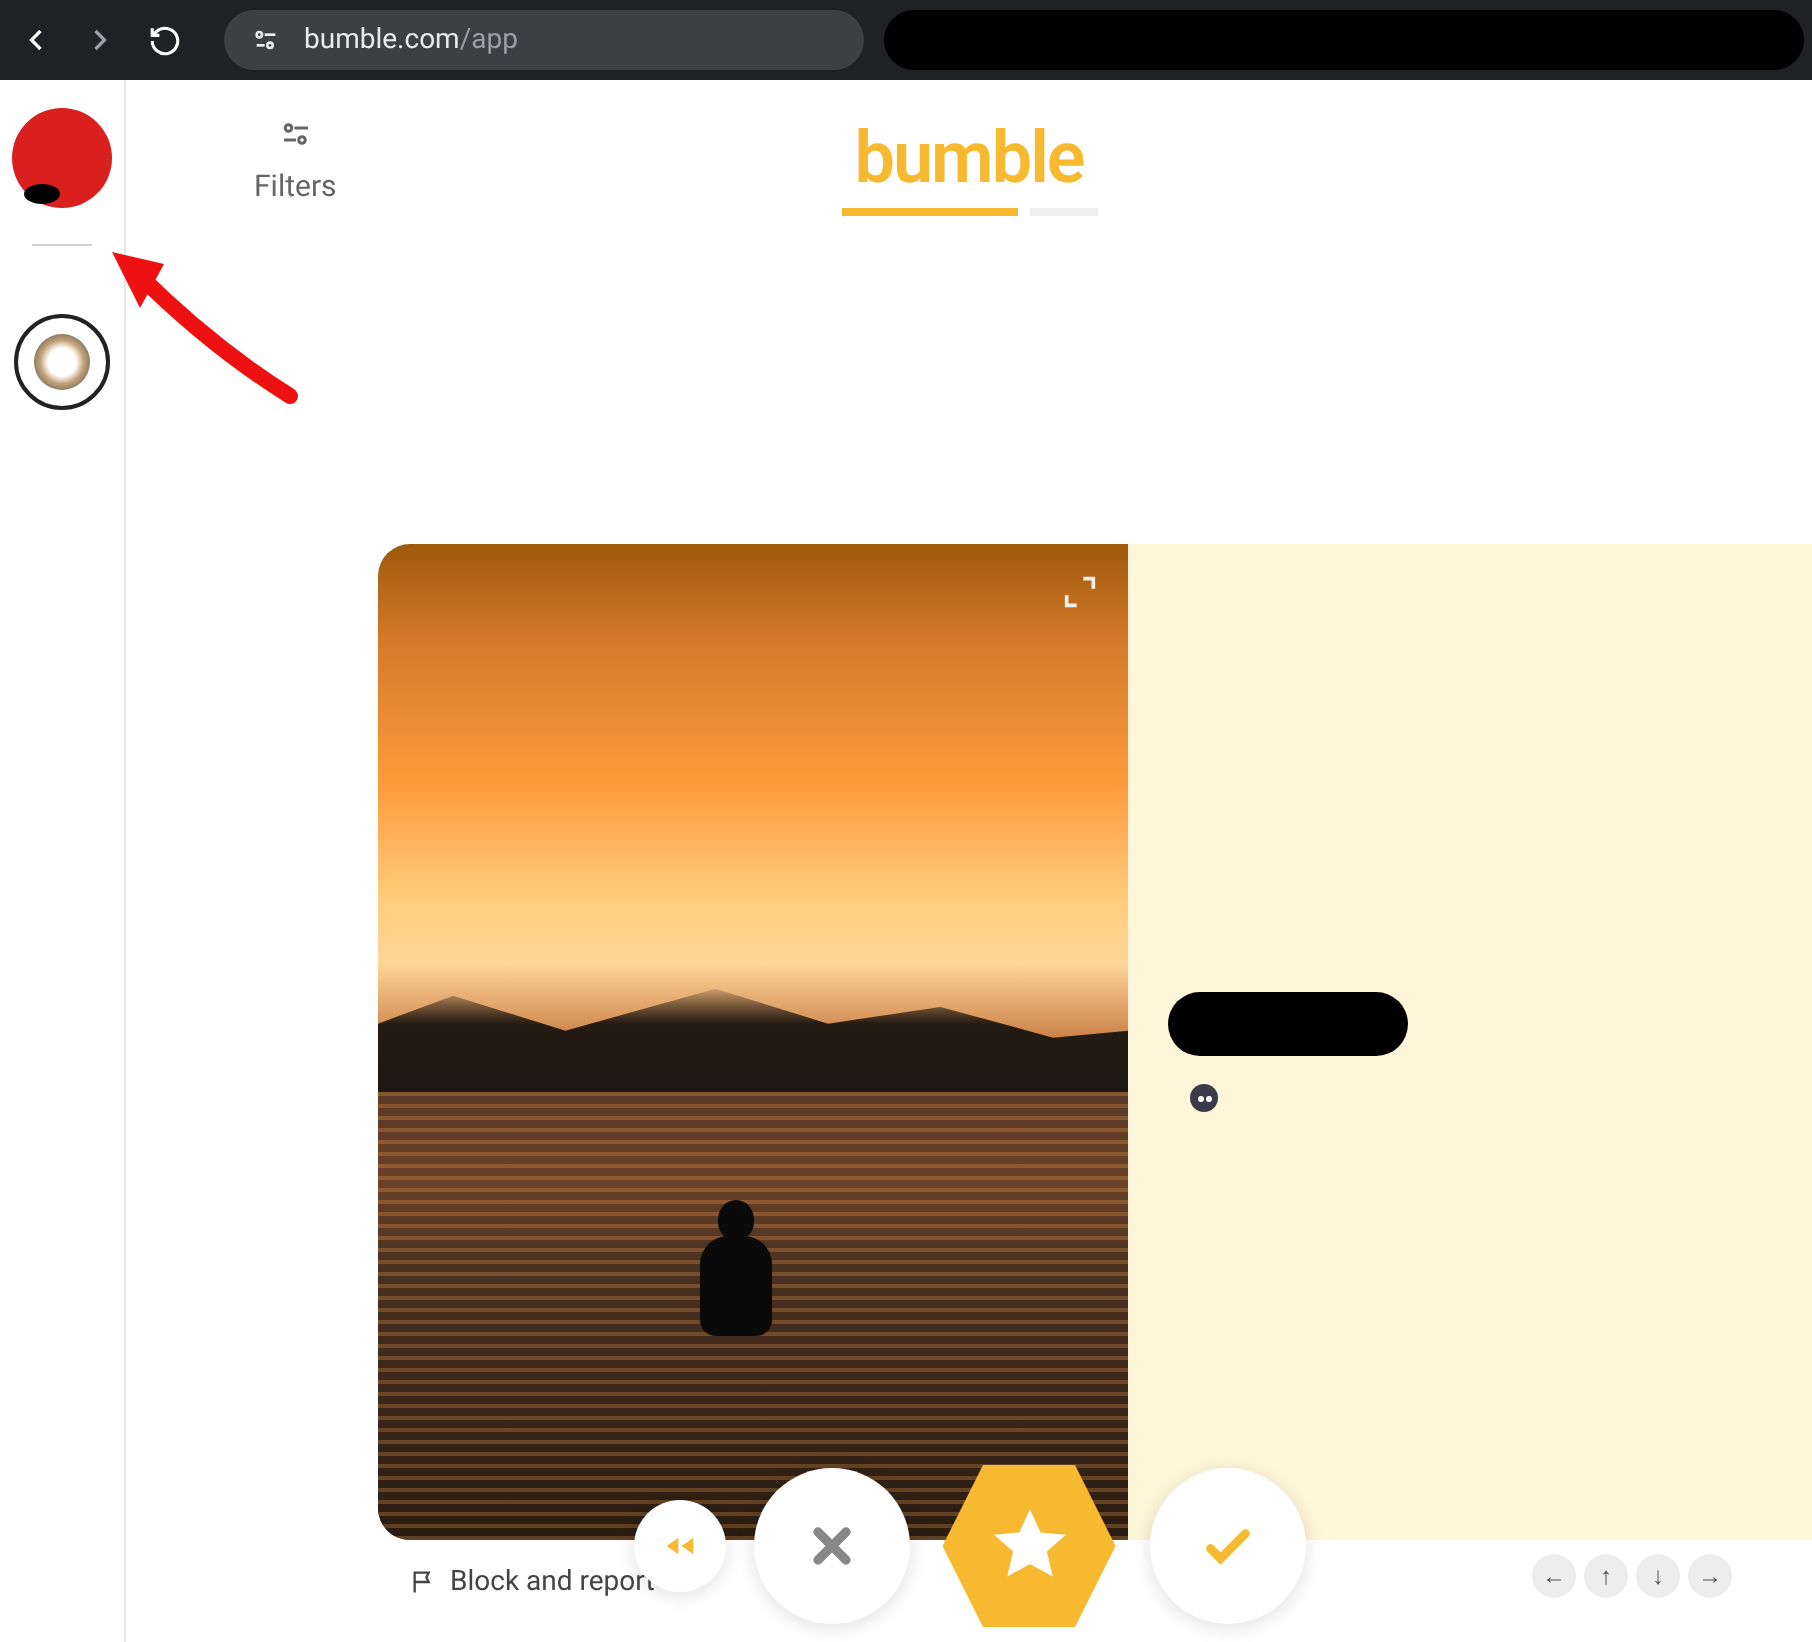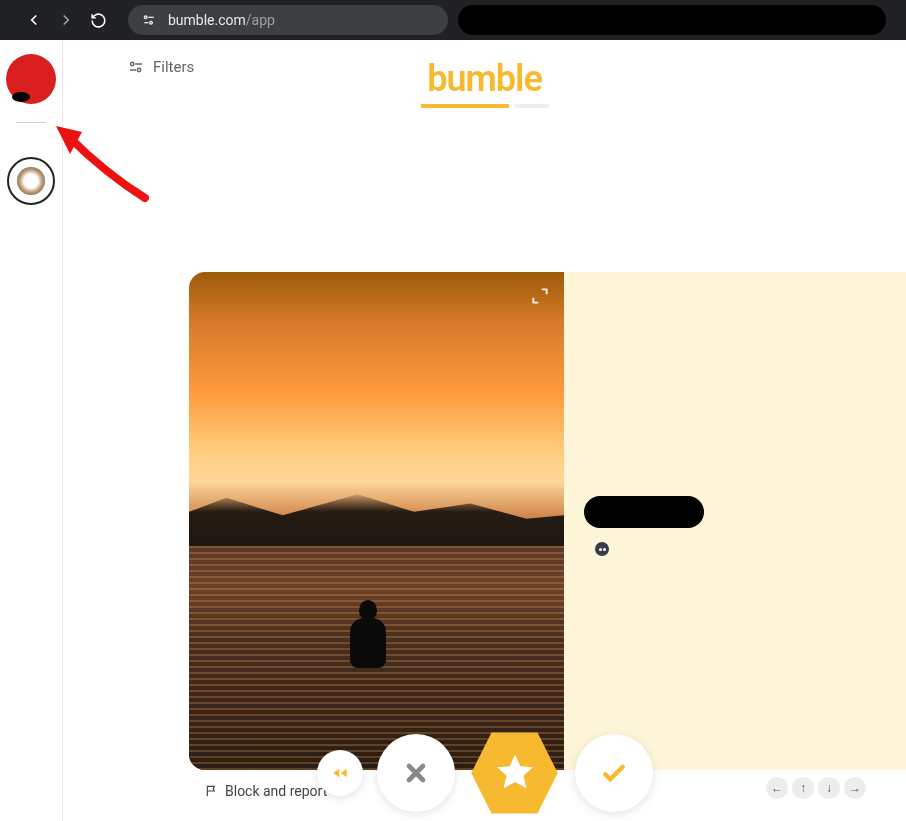--- a/index.html
+++ b/index.html
@@ -1,40 +1,40 @@
 <!DOCTYPE html>
 <html><head>
 <meta charset="utf-8">
 <style>
 * { box-sizing: border-box; margin: 0; padding: 0; }
 body { font-family: -apple-system, BlinkMacSystemFont, "Segoe UI", Roboto, sans-serif; width: 906px; height: 821px; background: #fff; overflow: hidden; position: relative; }
 
 
-.browser-bar { height: 40px; background: #202124; display: flex; align-items: center; padding: 0 20px; gap: 4px; }
+.browser-bar { height: 40px; background: #202124; display: flex; align-items: center; padding: 0 4px; gap: 4px; }
 .nav-btn { width: 28px; height: 28px; display: flex; align-items: center; justify-content: center; color: #9aa0a6; border-radius: 50%; cursor: pointer; }
 .nav-btn.active { color: #fff; }
 .url-bar { margin-left: 12px; background: #3c4043; border-radius: 18px; height: 30px; display: flex; align-items: center; padding: 0 12px; flex: 0 0 320px; color: #e8eaed; font-size: 14px; gap: 10px; }
 .url-secure { width: 18px; height: 18px; display: flex; align-items: center; justify-content: center; }
 .url-text { white-space: nowrap; }
 .url-text .dim { color: #9aa0a6; }
 .black-pill { flex: 1; max-width: 460px; height: 30px; background: #000; border-radius: 18px; margin-left: 6px; }
 
 
 .app { display: flex; height: calc(821px - 40px); }
 .sidebar { width: 63px; border-right: 1px solid #e7e7e7; display: flex; flex-direction: column; align-items: center; padding-top: 10px; position: relative; }
 .avatar-main { width: 50px; height: 50px; border-radius: 50%; background: #da1f1f; position: relative; margin-top: 4px; }
 .avatar-main::after { content:''; position:absolute; left:6px; bottom:2px; width:18px; height:10px; border-radius:50%; background:#000; }
 .sidebar-divider { width: 30px; height: 1px; background: #d0d0d0; margin-top: 18px; }
 .avatar-match { width: 48px; height: 48px; border-radius: 50%; border: 2px solid #222; margin-top: 34px; display:flex; align-items:center; justify-content:center; }
 .avatar-match-inner { width: 28px; height: 28px; border-radius: 50%; background: radial-gradient(circle at 50% 50%, #fff 0%, #fff 35%, #c9a77c 55%, #8f8a85 100%);  box-shadow: inset 0 0 4px rgba(0,0,0,0.4);} 
 .arrow-annot { position: absolute; left: 50px; top: 78px; pointer-events: none; }
 
 .main { flex: 1; position: relative; }
 .topbar { height: 70px; display: flex; align-items: start; padding-top: 18px; position: relative; }
-.filters-btn { display: flex; align-items: center; gap: 8px; margin-left: 64px; color: #666; font-size: 15px; cursor: pointer; }
+.filters-btn { display: flex; align-items: center; gap: 8px; margin-left: 64px; color: #666; font-size: 15px; cursor: pointer; flex-direction: column; }
 .brand-wrap { position: absolute; left: 50%; transform: translateX(-50%); text-align: center; }
 .brand { font-size: 36px; font-weight: 600; color: #f7b930; letter-spacing: -1px; }
 .brand-underline-wrap { display:flex; gap:6px; margin-top:4px; justify-content:center; }
 .brand-underline { width: 88px; height: 4px; background: #f7b930; }
 .brand-underline.dim { background: #eee; width: 34px; }
 
 .card-area { position: absolute; left: 126px; top: 232px; width: 750px; height: 498px; border-radius: 16px; overflow: hidden; display: flex; }
 .photo { width: 50%; height: 100%; position: relative; background: linear-gradient(to bottom, #9e5a0a 0%, #d67a29 10%, #ff9a3c 24%, #ffcd7d 36%, #ffd698 42%, #c97d45 50%, #6a4a3a 55%, #1a1812 62%, #2a1a10 70%, #5c3a24 78%, #3a2718 90%, #1c1510 100%); }
 .expand-icon-wrap { position: absolute; top: 14px; right: 14px; color: #fff; opacity: 0.9; }
 .info { width: 50%; background: #fff5d9; padding: 30px; position: relative; }

